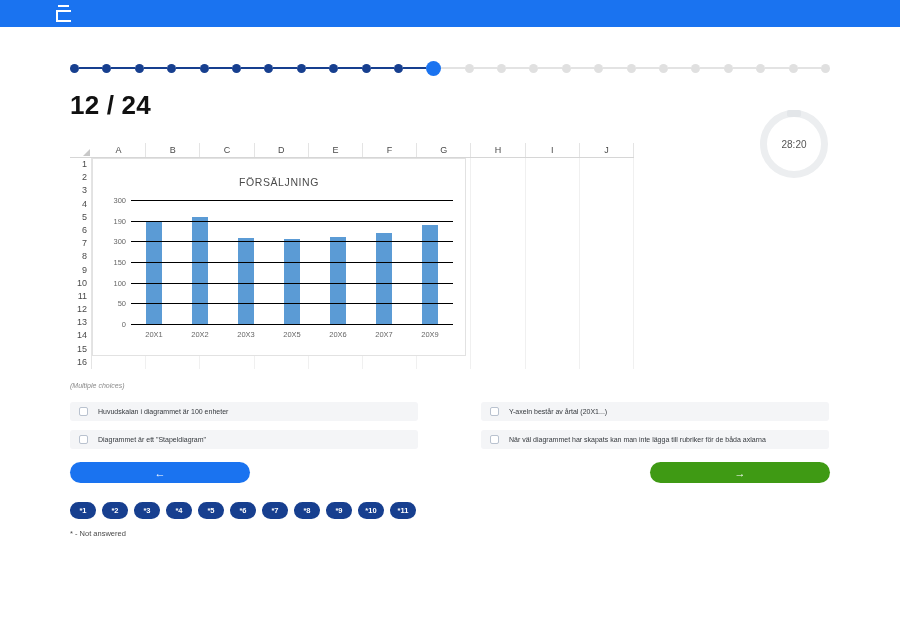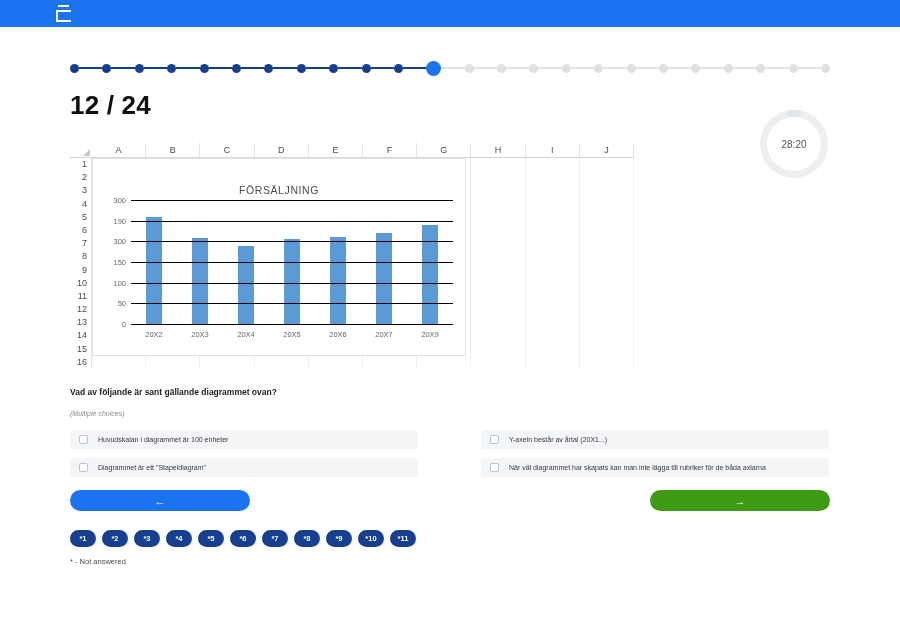--- a/index.html
+++ b/index.html
@@ -144,21 +144,21 @@
     width: 374px; height: 198px;
     background: #ffffff;
     border: 1px solid #e2e2e2;
     overflow: hidden;
   }
   .chart-title {
     text-align: center;
     font-size: 10.5px;
     color: #4b4b4b;
     letter-spacing: .6px;
-    margin-top: 25px;
+    margin-top: 17px;
   }
   .plot {
     position: absolute;
     left: 38px; right: 12px; top: 42px; bottom: 30px;
   }
   .gridline {
     position: absolute; left: 0; right: 0;
     height: 1px; background: #000000;
   }
   .ytick {
@@ -376,30 +376,30 @@
         <div class="gcol"></div>
         <div class="gcol"></div>
         <div class="gcol"></div>
       </div>
 
     <div class="chart-card">
       <div class="chart-title">FÖRSÄLJNING</div>
       <div class="plot" id="plot">
         <div class="bars" id="bars">
             <div class="barcell">
+              <div class="bar" style="height: 83.3333%; background: rgb(91, 155, 213);"></div>
+              <div class="xlab">20X1</div>
+            </div>
+            <div class="barcell">
               <div class="bar" style="height: 87.3333%; background: rgb(91, 155, 213);"></div>
               <div class="xlab">20X2</div>
             </div>
             <div class="barcell">
               <div class="bar" style="height: 70%; background: rgb(91, 155, 213);"></div>
               <div class="xlab">20X3</div>
-            </div>
-            <div class="barcell">
-              <div class="bar" style="height: 63.3333%; background: rgb(91, 155, 213);"></div>
-              <div class="xlab">20X4</div>
             </div>
             <div class="barcell">
               <div class="bar" style="height: 69.3333%; background: rgb(91, 155, 213);"></div>
               <div class="xlab">20X5</div>
             </div>
             <div class="barcell">
               <div class="bar" style="height: 71.3333%; background: rgb(91, 155, 213);"></div>
               <div class="xlab">20X6</div>
             </div>
             <div class="barcell">
@@ -429,21 +429,20 @@
           <div class="gridline" style="bottom: 83.3333%;">
             <div class="ytick" style="top: 0px;">190</div>
           </div>
           <div class="gridline" style="bottom: 100%;">
             <div class="ytick" style="top: 0px;">300</div>
           </div>
         </div>
     </div>
   </div>
 
-  <div class="question">Vad av följande är sant gällande diagrammet ovan?</div>
   <div class="multi">(Multiple choices)</div>
 
   <div class="options" id="options">
       <div class="option">
         <div class="cbx"></div>
         <div class="opt-label">Huvudskalan i diagrammet är 100 enheter</div>
       </div>
       <div class="option">
         <div class="cbx"></div>
         <div class="opt-label">Y-axeln består av årtal (20X1...)</div>

